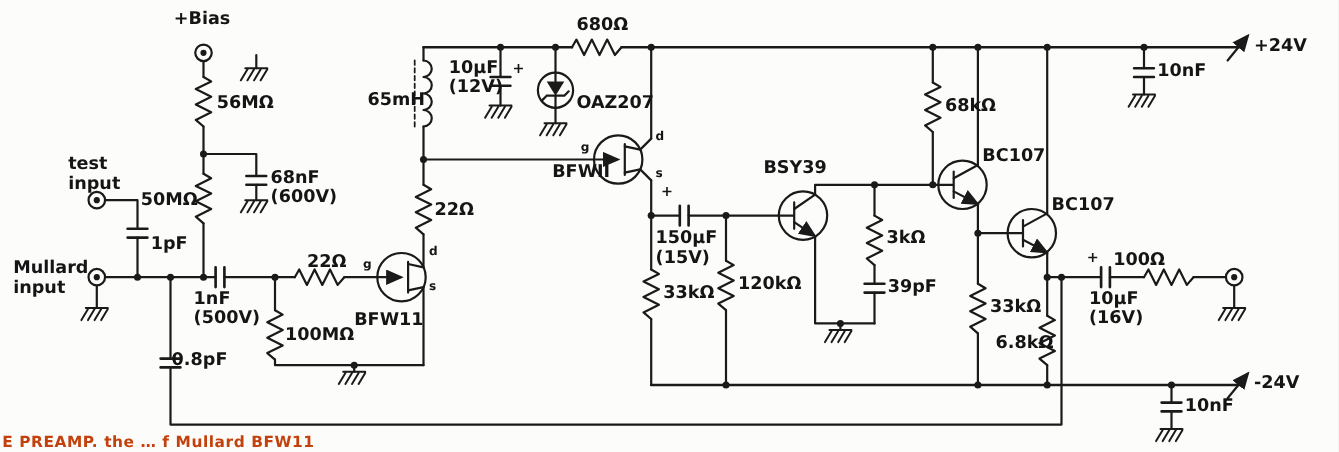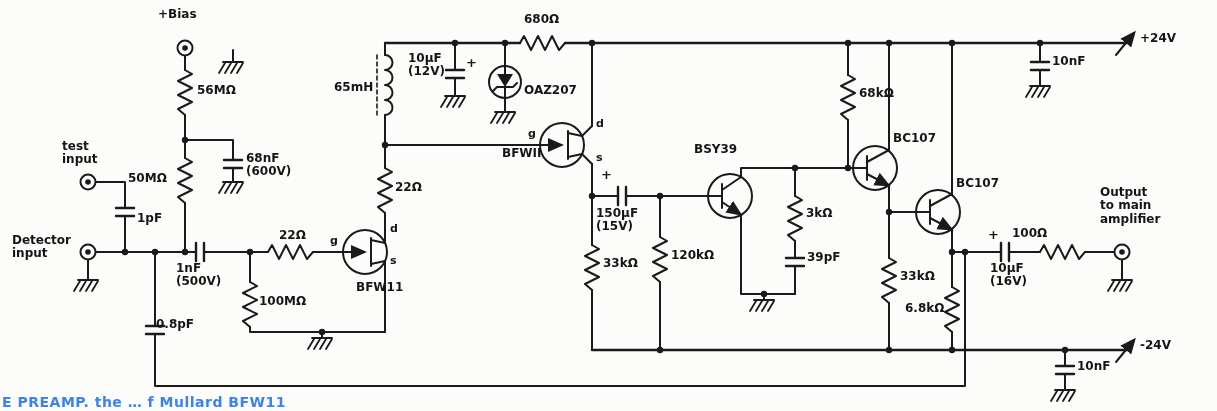--- a/index.html
+++ b/index.html
@@ -7,31 +7,31 @@
     position:relative;
     width:1217px;height:411px;
     background:#fcfcfa;
     overflow:hidden;
     font-family:"DejaVu Sans",sans-serif;
   }
   #circuit-svg{position:absolute;left:0;top:0;}
   .lbl{
     position:absolute;
     color:#151515;
-    font-size:12px;
+    font-size:16px;
     font-weight:bold;
     line-height:1.12;
     white-space:pre-line;
     letter-spacing:0px;
   }
   .pin{font-size:11px;}
   .plus{font-size:13px;}
   .caption{
     position:absolute;
-    color:#3b82f6;
+    color:#c2410c;
     font-size:14px;
     font-weight:800;
     letter-spacing:0.5px;
     white-space:pre;
   }
 </style>
 </head>
 <body>
 
 <div id="stage">
@@ -246,37 +246,34 @@
           <circle cx="889" cy="350" r="3.2"></circle>
         <circle cx="952" cy="350" r="3.2"></circle>
           <circle cx="1065" cy="350" r="3.2"></circle>
       </g>
     </g>
   </svg>
 
   <span class="lbl" style="left:158px;top:8px">+Bias</span>
   <span class="lbl" style="left:62px;top:140px">test
 input</span>
-  <span class="lbl" style="left:12px;top:234px">Detector
+  <span class="lbl" style="left:12px;top:234px">Mullard
 input</span>
-  <span class="lbl" style="left:1100px;top:186px">Output
-to main
-amplifier</span>
 
   <span class="lbl" style="left:197px;top:84px">56MΩ</span>
   <span class="lbl" style="left:128px;top:172px">50MΩ</span>
   <span class="lbl" style="left:246px;top:152px">68nF
 (600V)</span>
   <span class="lbl" style="left:137px;top:212px">1pF</span>
   <span class="lbl" style="left:176px;top:262px">1nF
 (500V)</span>
   <span class="lbl" style="left:279px;top:229px">22Ω</span>
   <span class="lbl" style="left:259px;top:295px">100MΩ</span>
   <span class="lbl" style="left:156px;top:318px">0.8pF</span>
-  <span class="lbl" style="left:356px;top:281px">BFW11</span>
+  <span class="lbl" style="left:322px;top:281px">BFW11</span>
   <span class="lbl" style="left:395px;top:181px">22Ω</span>
   <span class="lbl" style="left:334px;top:81px">65mH</span>
   <span class="lbl" style="left:408px;top:52px">10µF
 (12V)</span>
   <span class="lbl plus" style="left:466px;top:56px">+</span>
   <span class="lbl" style="left:524px;top:84px">OAZ207</span>
   <span class="lbl" style="left:524px;top:13px">680Ω</span>
   <span class="lbl" style="left:502px;top:147px">BFWII</span>
   <span class="lbl" style="left:596px;top:207px">150µF
 (15V)</span>

